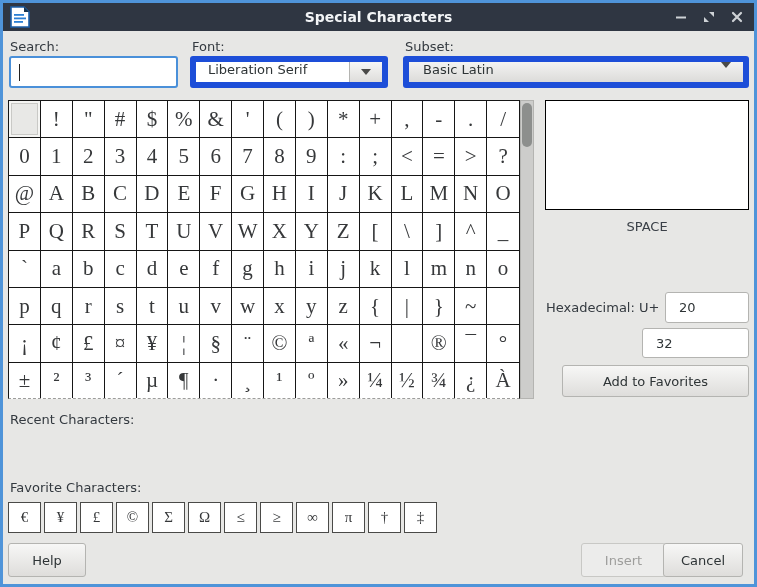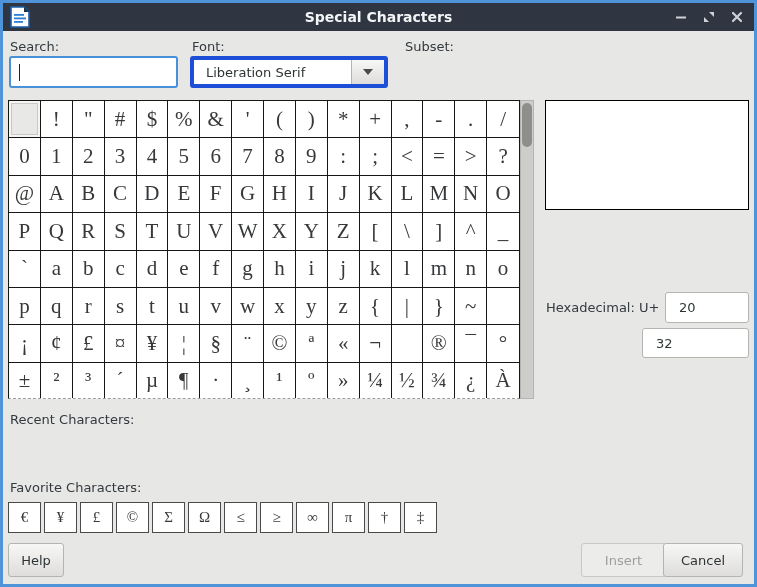--- a/index.html
+++ b/index.html
@@ -32,22 +32,22 @@
   .lbl { color: #33393f; }
 
   
   #search-input {
     left: 6px; top: 25px; width: 169px; height: 32px;
     background: #fff; border: 2px solid #4a90d9; border-radius: 3px;
   }
   #search-caret { position: absolute; left: 8px; top: 6px; width: 1px; height: 17px; background: #222; }
 
   .combo {
-    height: 32px; border: 4px solid #1d4ed8; border-radius: 3px;
-    display: flex; align-items: center; overflow: hidden;
+    height: 32px; border: 6px solid #1d4ed8; border-radius: 3px;
+    display: flex; align-items: flex-start; overflow: hidden;
   }
   #font-combo { left: 187px; top: 25px; width: 198px; background: #fff; }
   #font-combo .combo-text { flex: 1; padding-left: 12px; background: #fff; }
   #font-combo .combo-arrow-btn {
     width: 33px; height: 100%; border-left: 1px solid #b4b4b1;
     background: linear-gradient(#f7f7f6, #dedddb);
     display: flex; align-items: center; justify-content: center;
   }
   #subset-combo {
     left: 400px; top: 25px; width: 346px;
@@ -121,21 +121,21 @@
   #favorites-label { left: 7px; top: 449px; }
   #favorites-row { left: 5px; top: 471px; display: flex; gap: 3px; }
   .fav-cell {
     width: 33px; height: 31px; background: #fff; border: 1px solid #4a4a48;
     display: flex; align-items: center; justify-content: center;
     font-family: "Liberation Serif", "DejaVu Serif", serif;
     font-size: 15px; color: #36383a; cursor: default;
   }
 
   
-  #help-btn { left: 5px; top: 512px; width: 56px; height: 34px; }
+  #help-btn { left: 5px; top: 512px; width: 78px; height: 34px; }
   #insert-btn {
     left: 570px; top: 512px; width: 85px; height: 34px;
     background: #ececeb; color: #9e9e9c; border-color: #c8c8c5; margin-left: 8px;
   }
   #cancel-btn { left: 660px; top: 512px; width: 80px; height: 34px; }
 </style>
 </head>
 <body>
 
 <div id="window">
@@ -179,20 +179,24 @@
 
     <div class="abs lbl" style="left:189px; top:8px;">Font:</div>
     <div class="abs combo" id="font-combo">
       <div class="combo-text">Liberation Serif</div>
       <div class="combo-arrow-btn">
         <div class="arrow-down"></div>
       </div>
     </div>
 
     <div class="abs lbl" style="left:402px; top:8px;">Subset:</div>
+    <div class="abs combo" id="subset-combo">
+      <div class="combo-text">Basic Latin</div>
+      <div class="arrow-down"></div>
+    </div>
 
     <div class="abs" id="char-grid-wrap">
       <div id="char-grid">
           <div class="char-cell selected"></div>
           <div class="char-cell">!</div>
           <div class="char-cell">"</div>
           <div class="char-cell">#</div>
           <div class="char-cell">$</div>
           <div class="char-cell">%</div>
           <div class="char-cell">&amp;</div>
@@ -317,26 +321,28 @@
           <div class="char-cell">¾</div>
           <div class="char-cell">¿</div>
           <div class="char-cell">À</div>
         </div>
     </div>
     <div class="abs" id="grid-scrollbar">
       <div id="grid-scroll-thumb"></div>
     </div>
 
     <div class="abs" id="preview-box"></div>
+    <div class="abs" id="char-name">SPACE</div>
 
     <div class="abs lbl" id="hex-label">Hexadecimal: U+</div>
     <div class="abs value-input" id="hex-input">20</div>
 
     <div class="abs value-input" id="dec-input">32</div>
 
+    <div class="abs gtk-btn" id="add-fav-btn">Add to Favorites</div>
 
     <div class="abs lbl" id="recent-label">Recent Characters:</div>
     <div class="abs lbl" id="favorites-label">Favorite Characters:</div>
     <div class="abs" id="favorites-row">
         <div class="fav-cell">€</div>
         <div class="fav-cell">¥</div>
         <div class="fav-cell">£</div>
         <div class="fav-cell">©</div>
         <div class="fav-cell">Σ</div>
         <div class="fav-cell">Ω</div>

